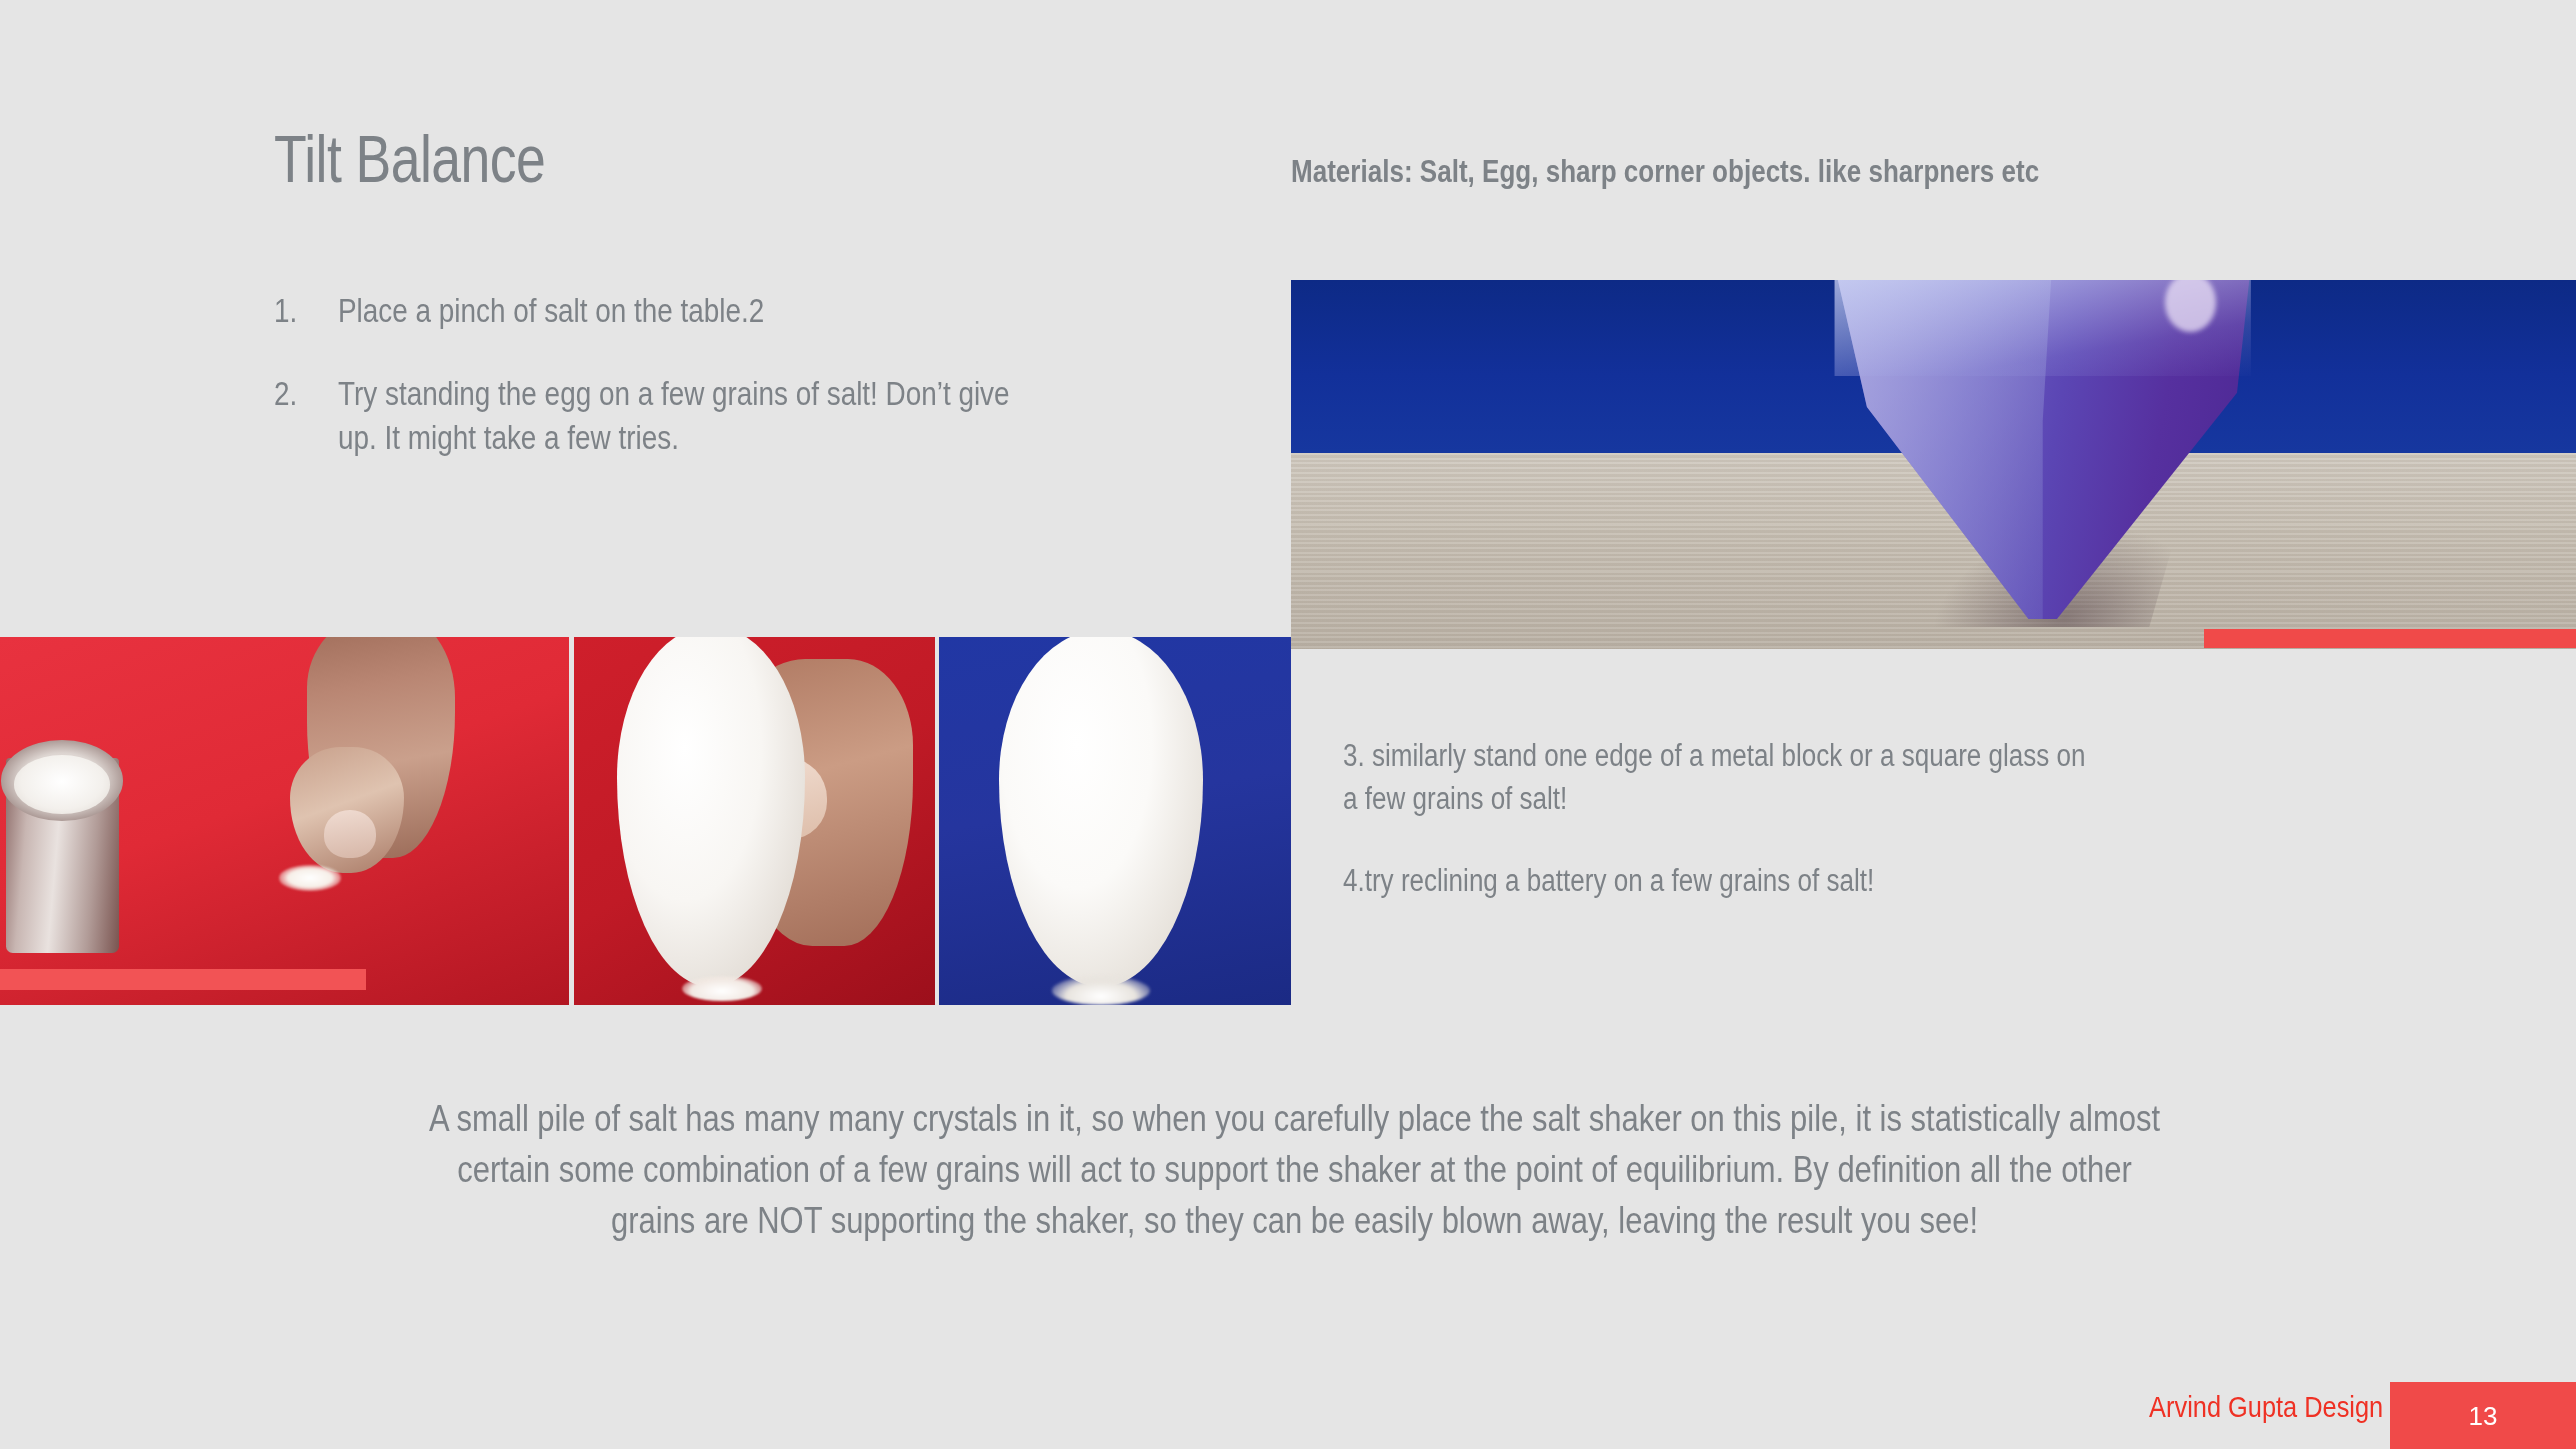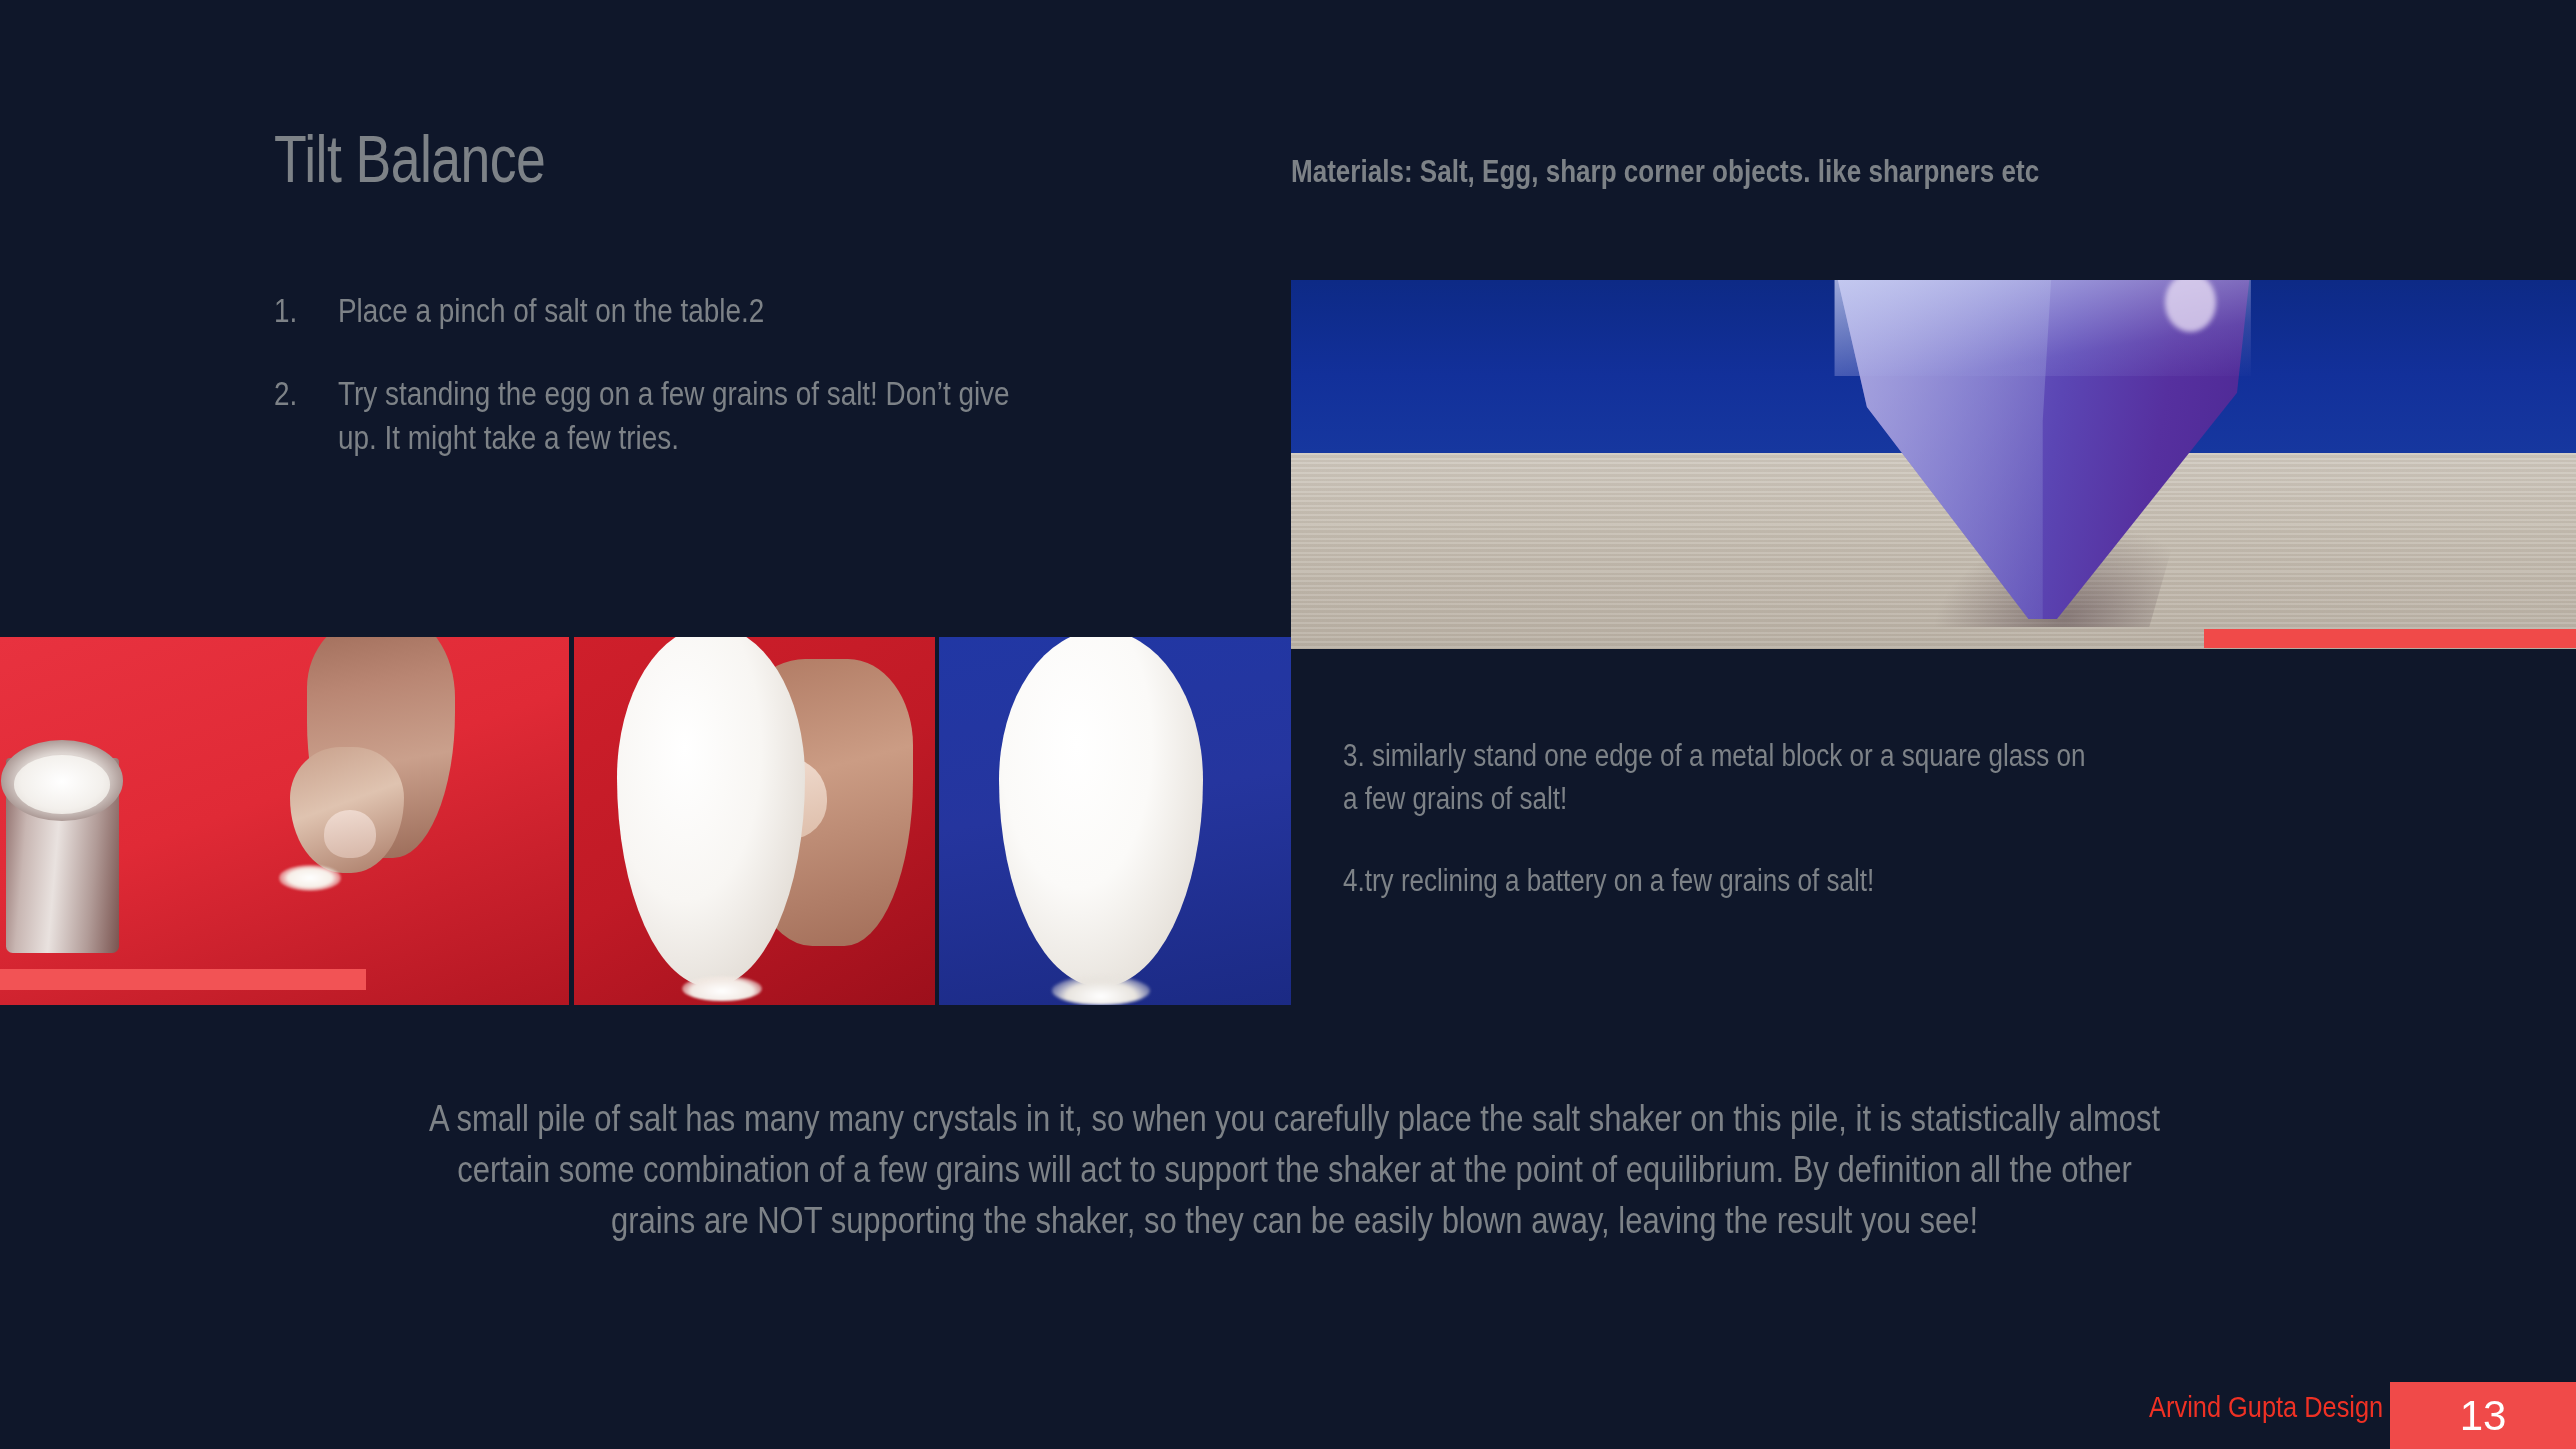--- a/index.html
+++ b/index.html
@@ -10,21 +10,21 @@
   body {
     width: 2576px;
     height: 1449px;
     position: relative;
     overflow: hidden;
     font-family: "Liberation Sans", sans-serif;
   }
   .slide {
     position: absolute;
     inset: 0;
-    background: #0f172a;
+    background: #e5e5e5;
     padding-left: 29px;
   }
 
   
   .slide-title {
     position: absolute;
     left: 274px;
     top: 124px;
     font-family: "Liberation Sans", sans-serif;
     font-size: 67px;
@@ -390,21 +390,21 @@
     height: 67px;
     background: #f04a49;
   }
   .footer-page span {
     position: absolute;
     left: 0; right: 0;
     top: 50%;
     transform: translateY(-50%);
     text-align: center;
     color: #ffffff;
-    font-size: 42px;
+    font-size: 26px;
   }
 </style>
 </head>
 <body>
 
 <div class="slide">
 
   <div class="slide-title">Tilt Balance</div>
 
   <div class="left-list">

